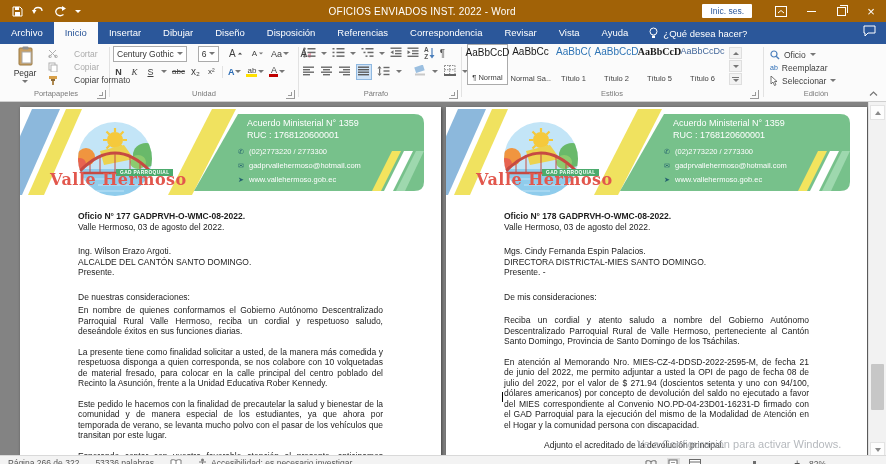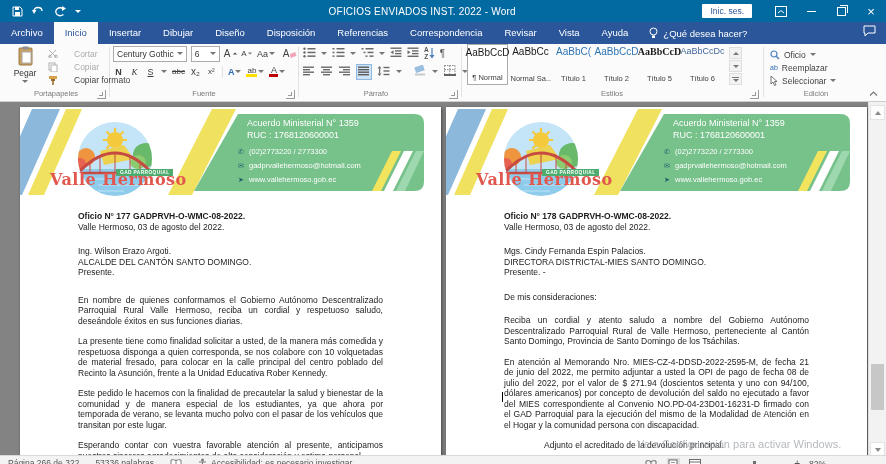--- a/index.html
+++ b/index.html
@@ -1,19 +1,19 @@
 <!DOCTYPE html>
 <html><head>
 <meta charset="utf-8">
 <style>
   html,body{margin:0;padding:0;width:886px;height:464px;overflow:hidden;
     font-family:"Liberation Sans",sans-serif;background:#838383;position:relative;}
   .abs{position:absolute;}
   
-  .titlebar{position:absolute;top:0;left:0;width:886px;height:22px;background:#0369a1;color:#fff;
+  .titlebar{position:absolute;top:0;left:0;width:886px;height:22px;background:#a16207;color:#fff;
     display:flex;align-items:center;font-size:9.5px;}
   .qat{display:flex;align-items:center;gap:9px;padding-left:12px;width:130px;}
   .qat .ic{display:inline-flex;}
   .title-center{flex:1;text-align:center;font-size:10px;color:#fff;letter-spacing:.2px;}
   .title-right{display:flex;align-items:center;gap:0;height:22px;}
   .signin{background:#fff;color:#2b579a;font-size:8.5px;padding:2px 8px;border-radius:1px;margin-right:14px;cursor:default;}
   .winbtn{width:30px;height:22px;display:flex;align-items:center;justify-content:center;color:#fff;font-size:11px;}
   .bar-min{width:9px;height:1px;background:#fff;display:inline-block;}
   .restore-sq{width:7px;height:7px;border:1px solid #fff;position:relative;display:inline-block;}
   .restore-sq:before{content:"";position:absolute;left:2px;top:-3px;width:7px;height:7px;border:1px solid #fff;border-bottom:none;border-left:none;}
@@ -200,21 +200,21 @@
           <rect x="3" y="4" width="4" height="2" fill="#8a6a3a"></rect>
           <rect x="4" y="6" width="2" height="4" fill="#b08a50"></rect>
         </svg>
       <span>Copiar formato</span>
     </div>
   </div>
   <div class="grplabel" style="left:6px;width:100px;">Portapapeles</div>
   <div class="dlg" style="left:97px;"></div>
 
   <div class="abs" style="left:113px;top:3px;width:184px;">
-    <div class="smallrow" style="gap:4px;align-items:center;">
+    <div class="smallrow" style="gap:11px;align-items:center;">
       <span class="combo" style="width:66px;">
         <span style="flex:1;overflow:hidden;white-space:nowrap;">Century Gothic</span>
           <span class="cardn"></span>
       </span>
       <span class="combo" style="width:22px;">
         <span style="flex:1;">6</span>
           <span class="cardn"></span>
       </span>
       <span class="fbtn">
           <span style="font-size:10px;">A</span>
@@ -257,21 +257,21 @@
         </span>
       <span class="fbtn">
           <span class="stack">
             <span style="font-size:9px;">A</span>
             <span class="fcbar"></span>
           </span>
           <span class="cardn"></span>
         </span>
     </div>
   </div>
-  <div class="grplabel" style="left:112px;width:184px;">Fuente</div>
+  <div class="grplabel" style="left:112px;width:184px;">Unidad</div>
   <div class="dlg" style="left:286px;"></div>
 
   <div class="abs" style="left:303px;top:3px;width:156px;">
     <div class="smallrow" style="gap:5px;">
       <span><svg width="13" height="11">
             <g fill="#6a6a6a">
               <circle cx="1.5" cy="1.8" r="1.2"></circle>
               <circle cx="1.5" cy="5.5" r="1.2"></circle>
               <circle cx="1.5" cy="9.2" r="1.2"></circle>
               <rect x="4.5" y="1" width="8" height="1.5"></rect>
@@ -516,20 +516,21 @@
       </div>
     </div>
     <div class="pagebody">
       <div class="bold">Oficio N° 177 GADPRVH-O-WMC-08-2022.</div>
       <div>Valle Hermoso, 03 de agosto del 2022.</div>
       <div class="gap14"></div>
       <div>Ing. Wilson Erazo Argoti.</div>
       <div>ALCALDE DEL CANTÓN SANTO DOMINGO.</div>
       <div>Presente.</div>
       <div class="gap14"></div>
+      <div>De nuestras consideraciones:</div>
       <p style="margin-top:3px;">En nombre de quienes conformamos el Gobierno Autónomo Descentralizado Parroquial Rural Valle Hermoso, reciba un cordial y respetuoso saludo, deseándole éxitos en sus funciones diarias.</p>
       <p>La presente tiene como finalidad solicitar a usted, de la manera más comedida y respetuosa disponga a quien corresponda, se nos colabore con 10 volquetadas de material fresado, para colocar en la calle principal del centro poblado del Recinto la Asunción, frente a la Unidad Educativa Rober Kennedy.</p>
       <p>Este pedido le hacemos con la finalidad de precautelar la salud y bienestar de la comunidad y de manera especial de los estudiantes, ya que ahora por temporada de verano, se levanta mucho polvo con el pasar de los vehículos que transitan por este lugar.</p>
       <p>Esperando contar con vuestra favorable atención al presente, anticipamos nuestros sinceros agradecimientos de alta consideración y estima personal.</p>
     </div>
   </div>
 
   <div class="page page2">
     <div class="lh">
       <svg class="abs" style="left:0;top:0;" width="421" height="92">

